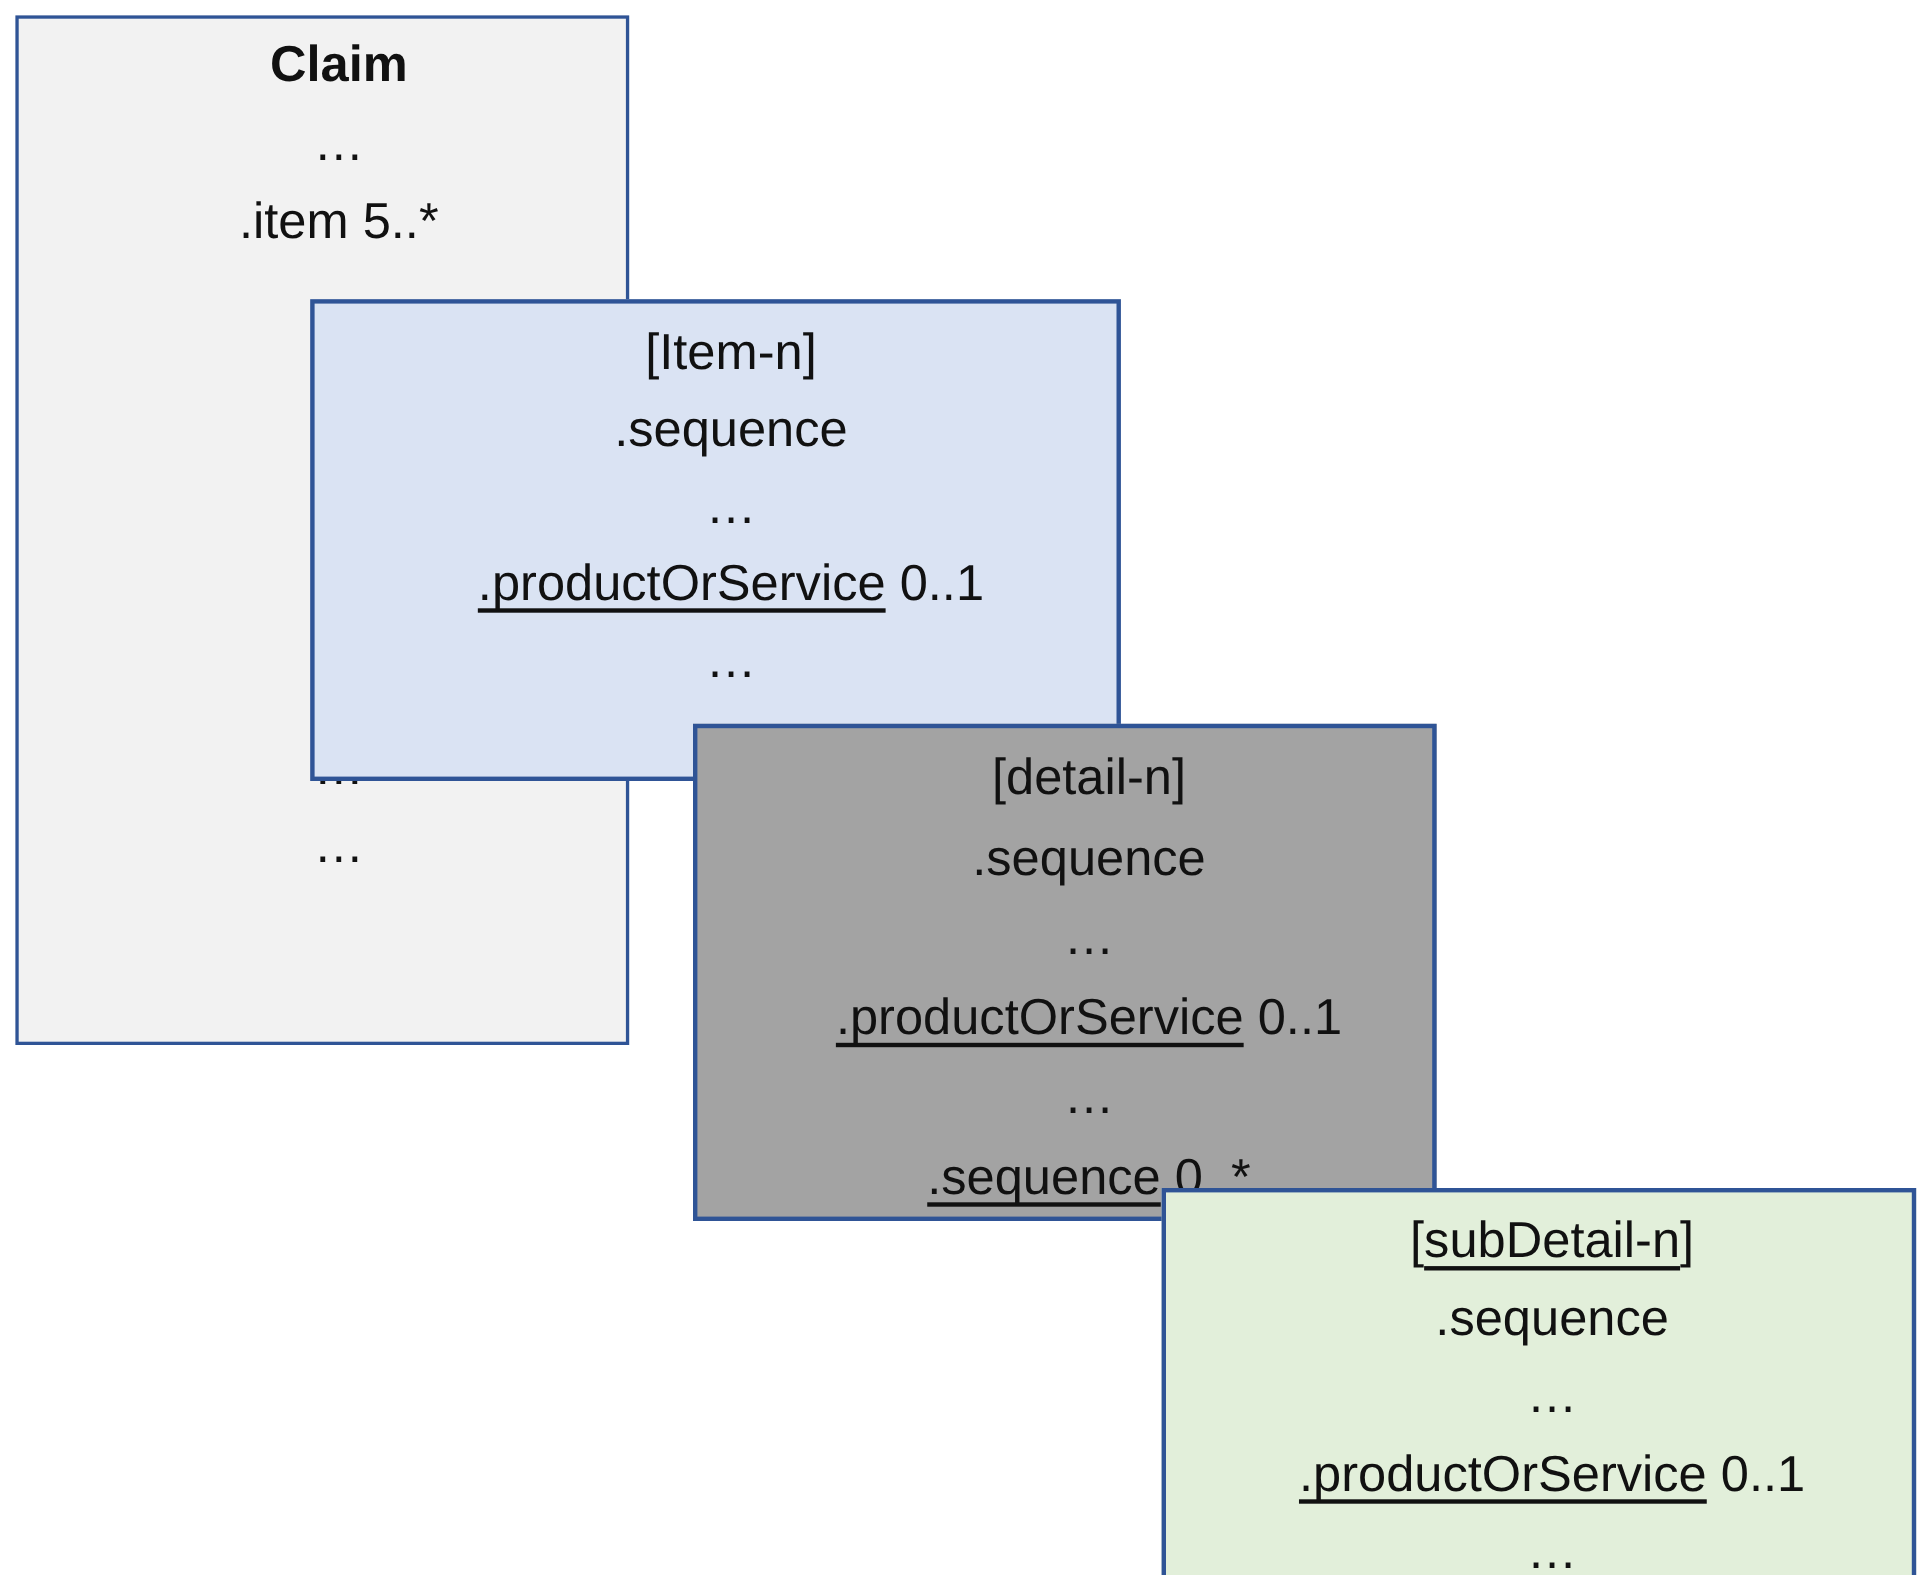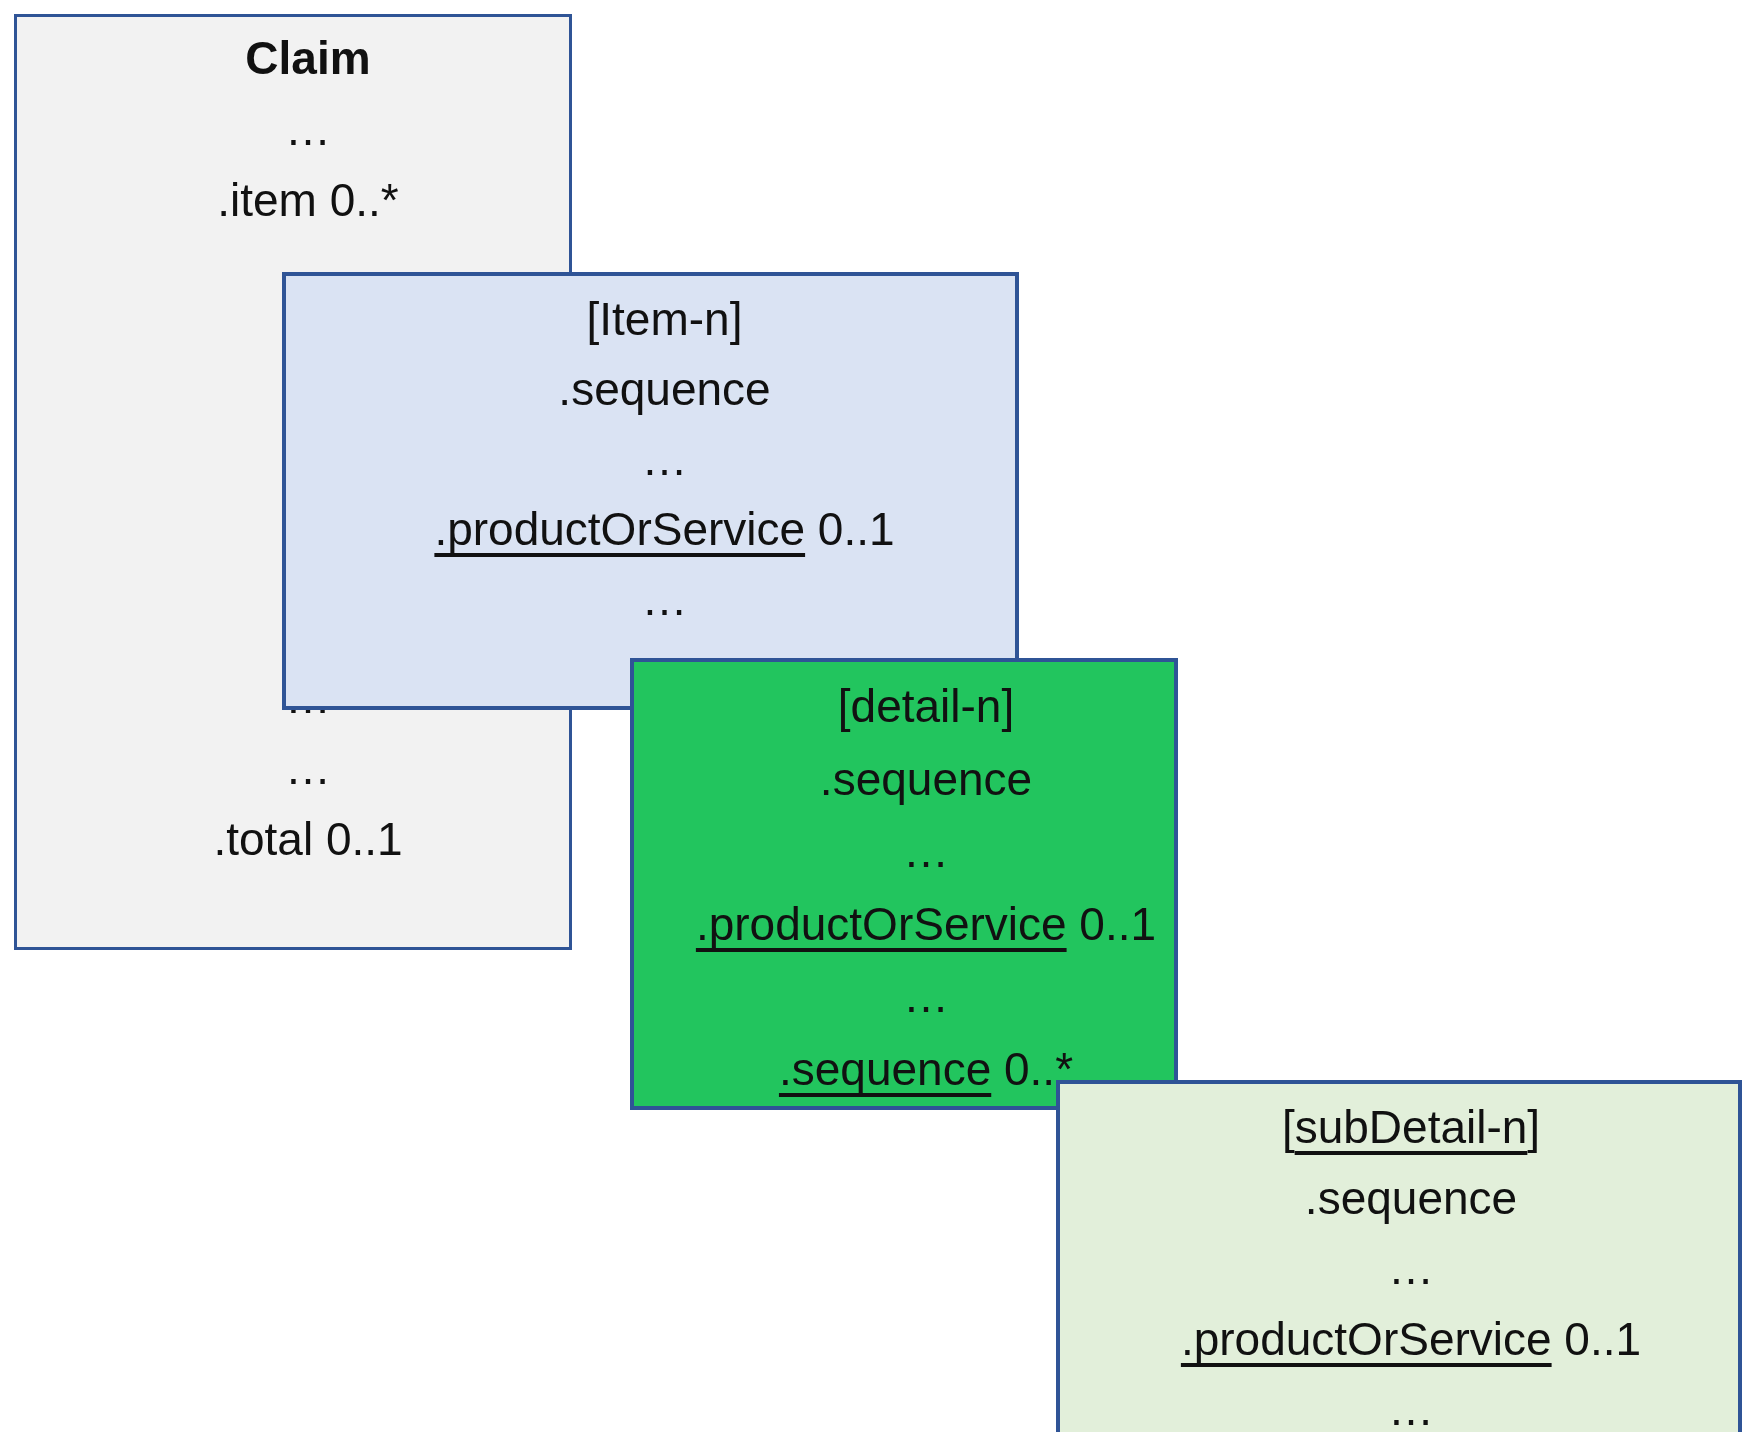--- a/index.html
+++ b/index.html
@@ -47,22 +47,22 @@
   
   .box-item {
     left: 282px; top: 272px; width: 737px; height: 438px;
     background: #DAE3F3;
     z-index: 2;
     padding: 8px 0 0 28px;
   }
   .box-item .row { line-height: 70px; }
   
   .box-detail {
-    left: 630px; top: 658px; width: 548px; height: 452px;
-    background: #22c55e;
+    left: 630px; top: 658px; width: 676px; height: 452px;
+    background: #a3a3a3;
     z-index: 3;
     padding: 8px 0 0 44px;
   }
   .box-detail .row { line-height: 72.5px; }
   
   .box-subdetail {
     left: 1056px; top: 1056px; width: 686px; height: 368px;
     background: #E2EFDA;
     z-index: 4;
     padding: 8px 0 0 24px;
@@ -71,30 +71,29 @@
   .box-subdetail .row { line-height: 70.5px; }
 </style>
 </head>
 <body>
 
 <div>
 
   <div class="box box-claim">
     <div class="row bold"><span>Claim</span><span class="mis"></span><span></span></div>
     <div class="row"><span>…</span><span class="mis"></span><span></span></div>
-    <div class="row"><span>.item 0..*</span><span class="mis"></span><span></span></div>
+    <div class="row"><span>.item 5..*</span><span class="mis"></span><span></span></div>
     <div class="row"><span>…</span><span class="mis"></span><span></span></div>
     <div class="row"><span>…</span><span class="mis"></span><span></span></div>
     <div class="row"><span>…</span><span class="mis"></span><span></span></div>
     <div class="row"><span>…</span><span class="mis"></span><span></span></div>
     <div class="row"><span>…</span><span class="mis"></span><span></span></div>
     <div class="row"><span>…</span><span class="mis"></span><span></span></div>
     <div class="row"><span>…</span><span class="mis"></span><span></span></div>
     <div class="row"><span>…</span><span class="mis"></span><span></span></div>
-    <div class="row"><span>.total 0..1</span><span class="mis"></span><span></span></div>
   </div>
 
   <div class="box box-item">
     <div class="row"><span>[Item-n]</span><span class="mis"></span><span></span></div>
     <div class="row"><span>.sequence</span><span class="mis"></span><span></span></div>
     <div class="row"><span>…</span><span class="mis"></span><span></span></div>
     <div class="row"><span></span><span class="mis">.productOrService</span><span> 0..1</span></div>
     <div class="row"><span>…</span><span class="mis"></span><span></span></div>
   </div>
 

